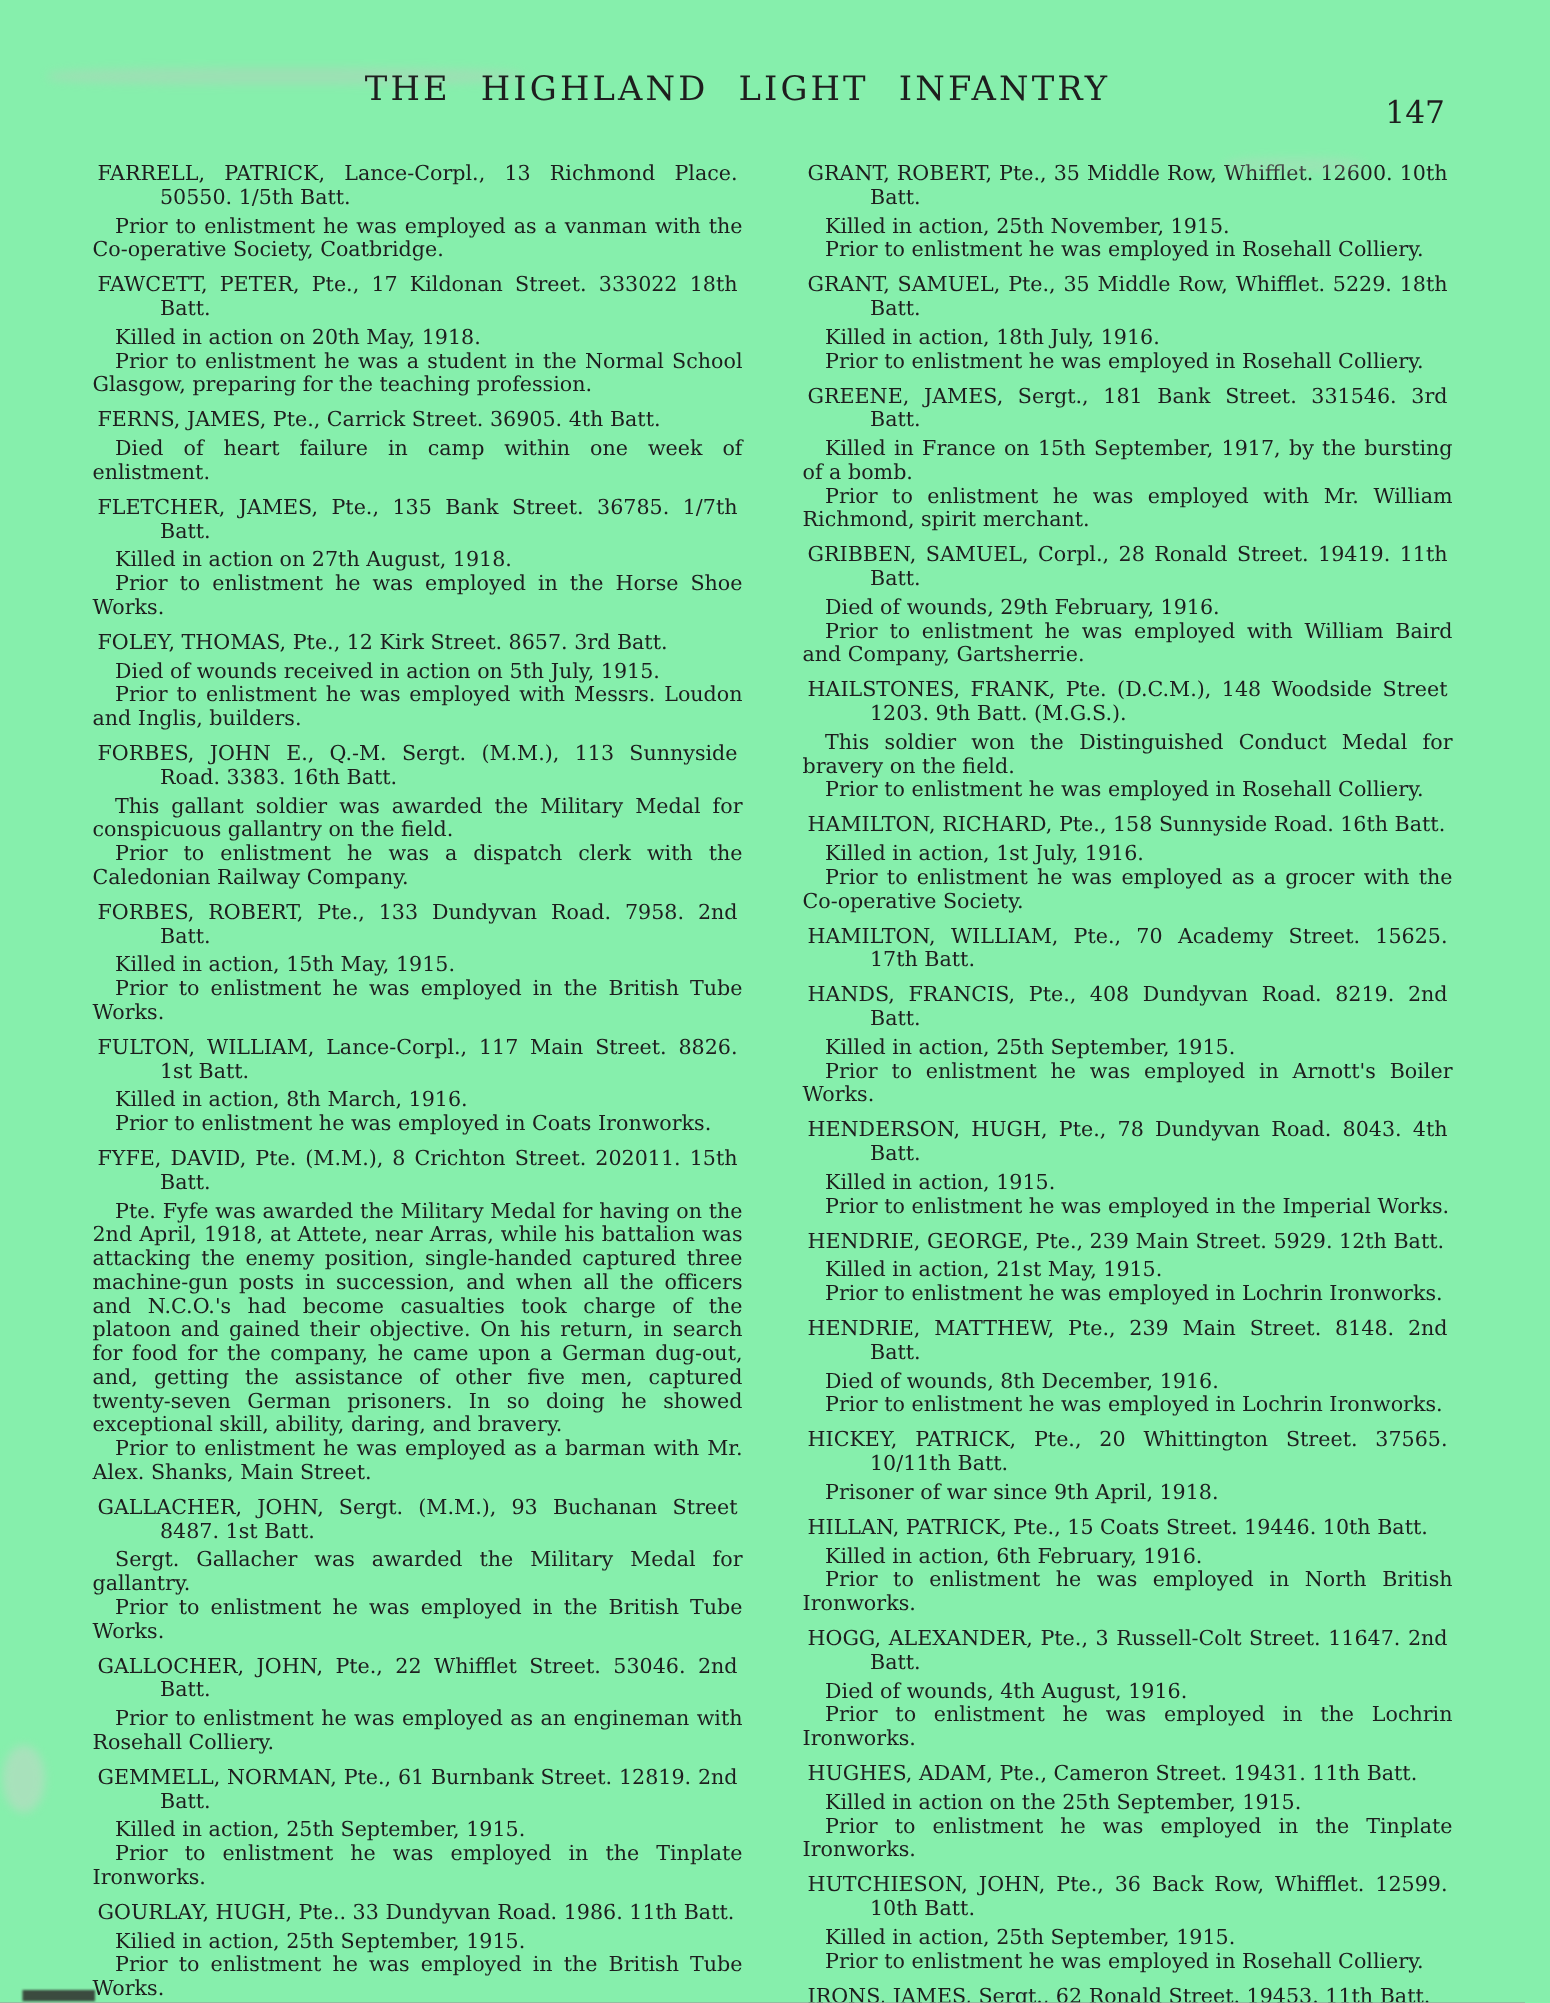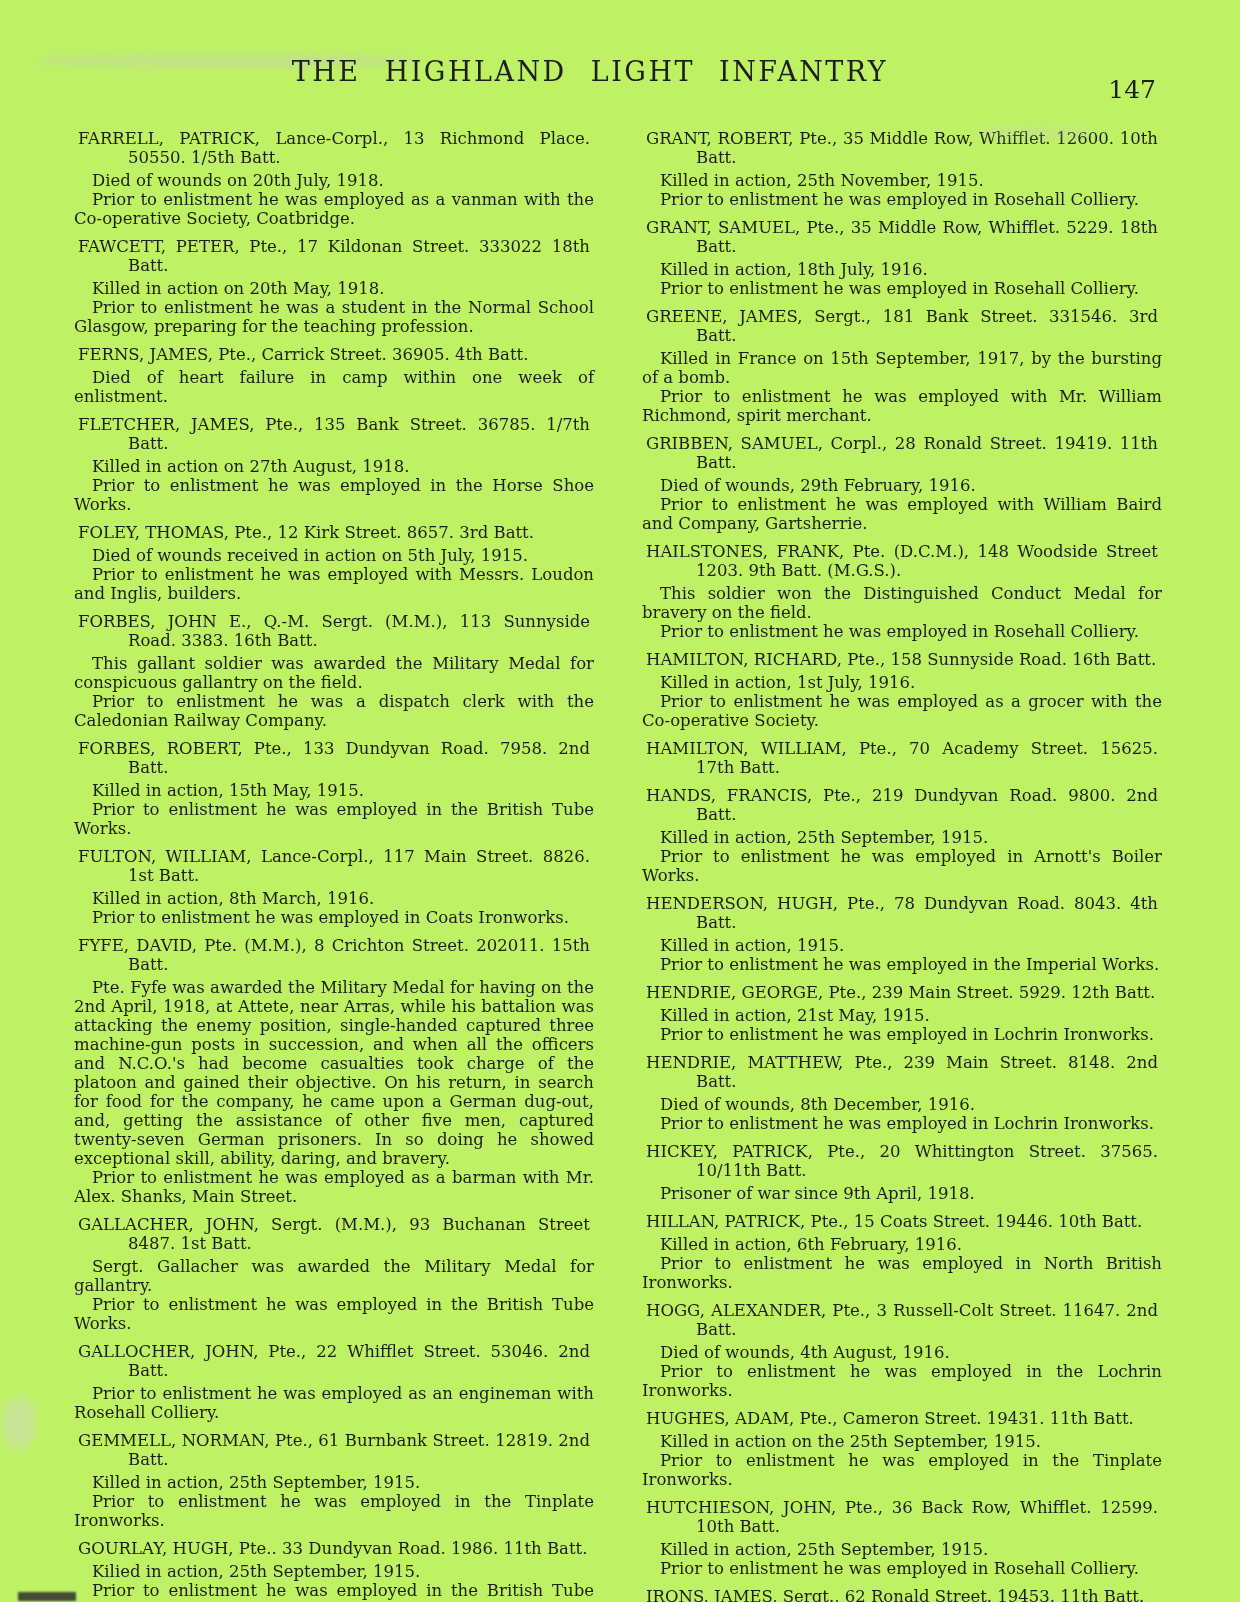--- a/index.html
+++ b/index.html
@@ -1,21 +1,21 @@
 <!DOCTYPE html>
 <html><head>
 <meta charset="utf-8">
 <style>
   html, body { margin: 0; padding: 0; background: #9a9a96; }
   .page {
     position: relative;
     width: 1240px;
     height: 1602px;
     margin: 0 auto;
-    background: #bef264;
+    background: #86efac;
     font-family: "DejaVu Serif", "Liberation Serif", serif;
     color: #1e1e1e;
     overflow: hidden;
   }
   .page-header {
     position: relative;
     padding-top: 57px;
     height: 42px;
   }
   .page-title {
@@ -88,21 +88,20 @@
   <div class="page-header">
     <h1 class="page-title">THE HIGHLAND LIGHT INFANTRY</h1>
     <div class="page-number">147</div>
   </div>
 
   <div class="columns">
     <div class="col" id="col-left">
   <div class="entry">
     <p class="entry-head">FARRELL, PATRICK, Lance-Corpl., 13 Richmond Place. 50550. 1/5th Batt.</p>
     <div class="entry-body">
-            <p class="entry-para">Died of wounds on 20th July, 1918.</p>
             <p class="entry-para">Prior to enlistment he was employed as a vanman with the Co-operative Society, Coatbridge.</p>
           </div>
   </div>
 
   <div class="entry">
     <p class="entry-head">FAWCETT, PETER, Pte., 17 Kildonan Street. 333022 18th Batt.</p>
     <div class="entry-body">
             <p class="entry-para">Killed in action on 20th May, 1918.</p>
             <p class="entry-para">Prior to enlistment he was a student in the Normal School Glasgow, preparing for the teaching profession.</p>
           </div>
@@ -248,21 +247,21 @@
             <p class="entry-para">Killed in action, 1st July, 1916.</p>
             <p class="entry-para">Prior to enlistment he was employed as a grocer with the Co-operative Society.</p>
           </div>
   </div>
 
   <div class="entry">
     <p class="entry-head">HAMILTON, WILLIAM, Pte., 70 Academy Street. 15625. 17th Batt.</p>
   </div>
 
   <div class="entry">
-    <p class="entry-head">HANDS, FRANCIS, Pte., 219 Dundyvan Road. 9800. 2nd Batt.</p>
+    <p class="entry-head">HANDS, FRANCIS, Pte., 408 Dundyvan Road. 8219. 2nd Batt.</p>
     <div class="entry-body">
             <p class="entry-para">Killed in action, 25th September, 1915.</p>
             <p class="entry-para">Prior to enlistment he was employed in Arnott's Boiler Works.</p>
           </div>
   </div>
 
   <div class="entry">
   </div>
 
   <div class="entry">

